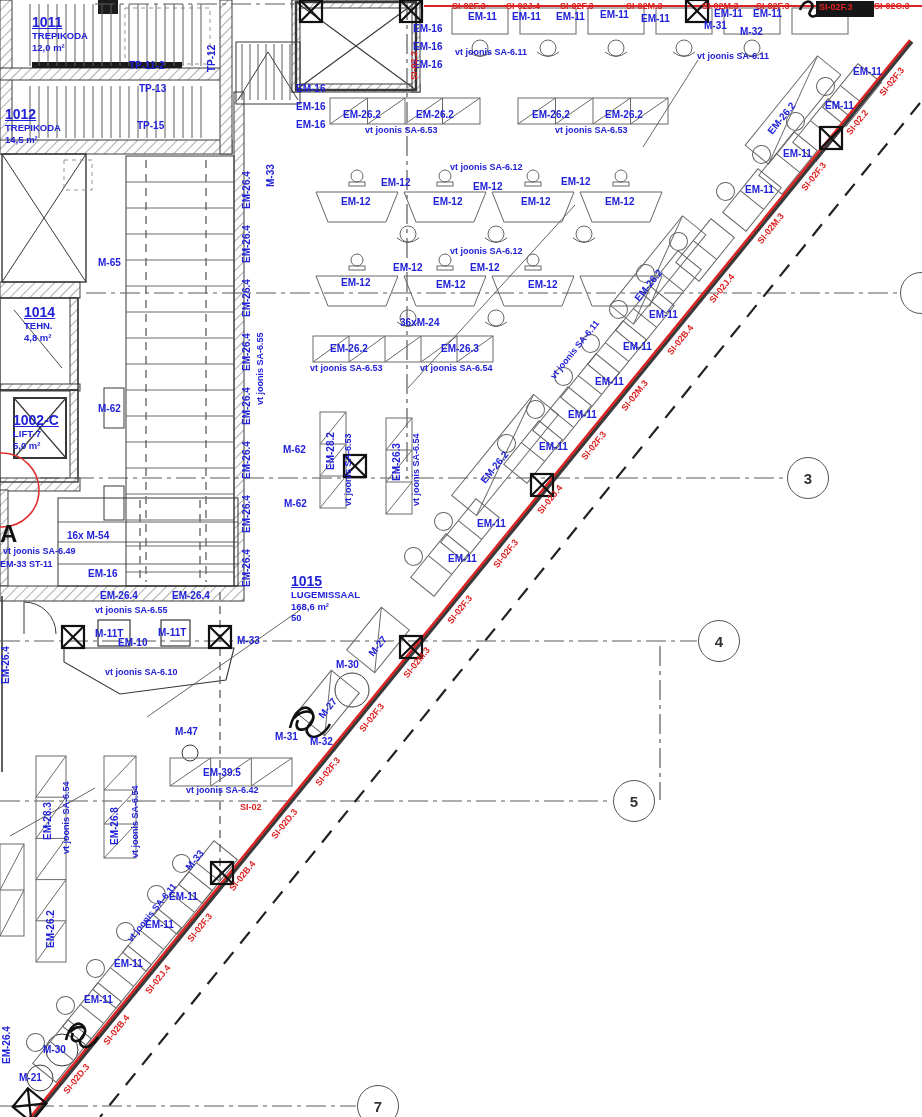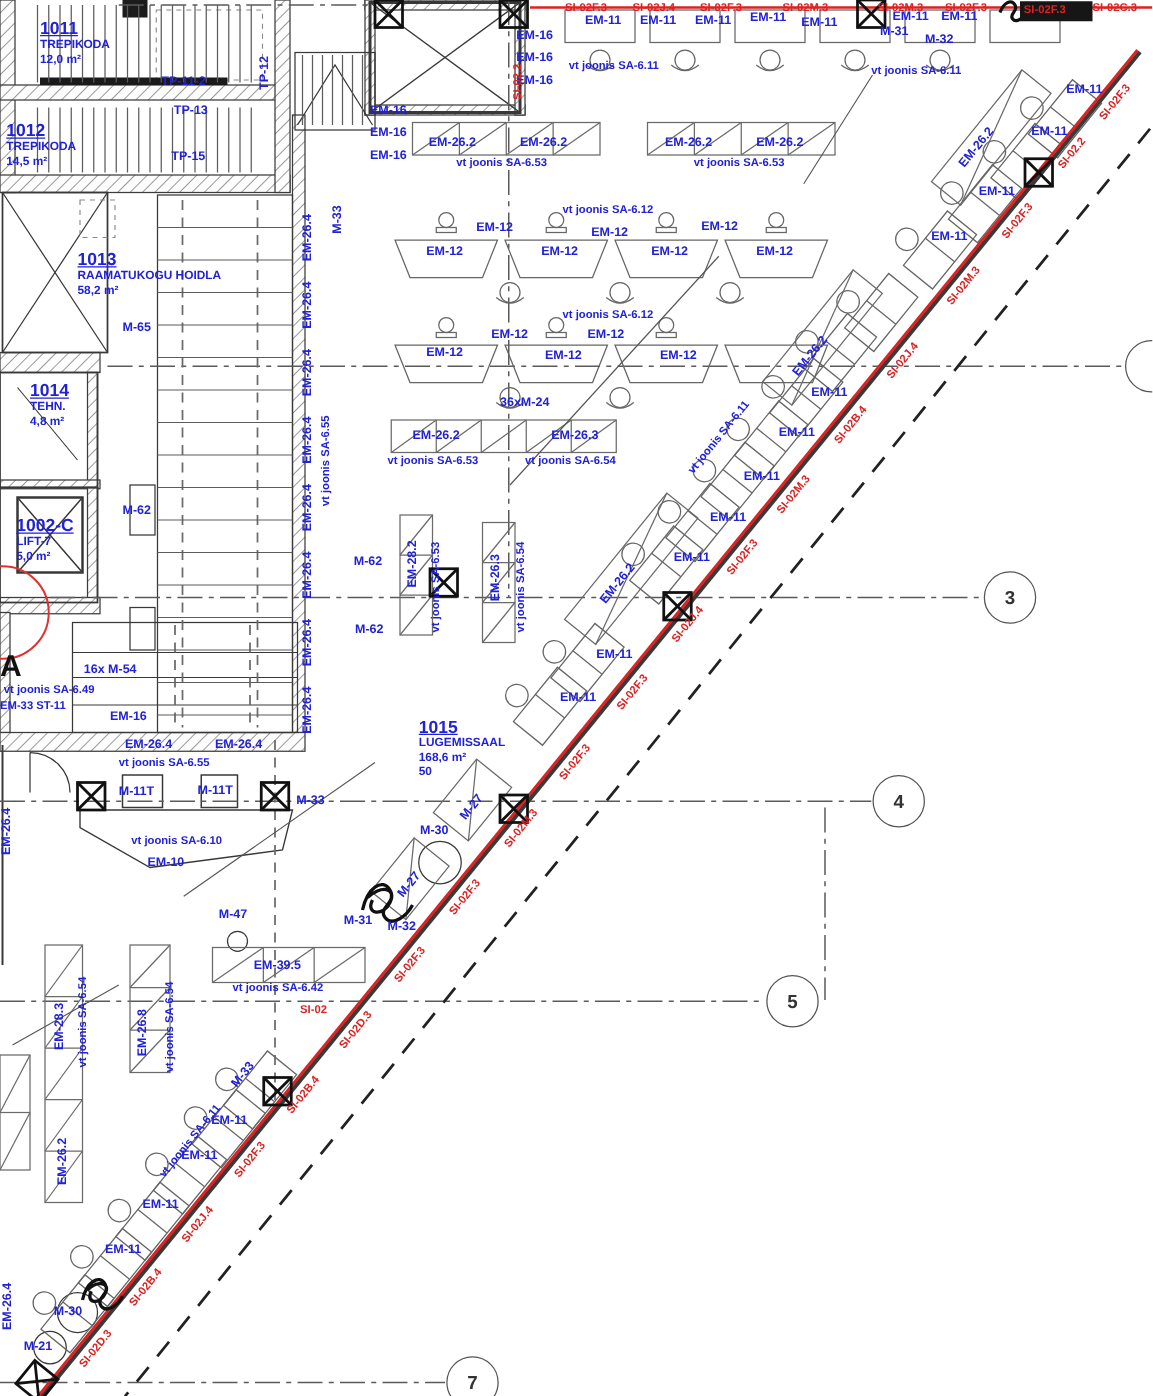--- a/index.html
+++ b/index.html
@@ -516,21 +516,21 @@
     <span class="lbl b" style="left: 67px; top: 531px;">16x M-54</span>
     <span class="lbl b sm" style="left: 3px; top: 547px;">vt joonis SA-6.49</span>
     <span class="lbl b sm" style="left: 0px; top: 560px;">EM-33 ST-11</span>
     <span class="lbl b" style="left: 88px; top: 569px;">EM-16</span>
     <span class="lbl b" style="left: 100px; top: 591px;">EM-26.4</span>
     <span class="lbl b" style="left: 172px; top: 591px;">EM-26.4</span>
     <span class="lbl b sm" style="left: 95px; top: 606px;">vt joonis SA-6.55</span>
     <span class="lbl b" style="left: 95px; top: 629px;">M-11T</span>
     <span class="lbl b" style="left: 158px; top: 628px;">M-11T</span>
     <span class="lbl b" style="left: 237px; top: 636px;">M-33</span>
-    <span class="lbl b" style="left: 118px; top: 686px;">EM-10</span>
+    <span class="lbl b" style="left: 118px; top: 638px;">EM-10</span>
     <span class="lbl b sm" style="left: 105px; top: 668px;">vt joonis SA-6.10</span>
     <span class="lbl b" style="left: 175px; top: 727px;">M-47</span>
     <span class="lbl b" style="left: 203px; top: 768px;">EM-39.5</span>
     <span class="lbl b sm" style="left: 186px; top: 786px;">vt joonis SA-6.42</span>
     <span class="lbl b" style="left: 336px; top: 660px;">M-30</span>
     <span class="lbl b" style="left: 275px; top: 732px;">M-31</span>
     <span class="lbl b" style="left: 310px; top: 737px;">M-32</span>
     <span class="lbl b" style="left: 853px; top: 67px;">EM-11</span>
     <span class="lbl b" style="left: 825px; top: 101px;">EM-11</span>
     <span class="lbl b" style="left: 783px; top: 149px;">EM-11</span>
@@ -610,41 +610,36 @@
     <span class="lbl r sm d" style="left: 186px; top: 938px;">SI-02F.3</span>
     <span class="lbl r sm d" style="left: 144px; top: 990px;">SI-02J.4</span>
     <span class="lbl r sm d" style="left: 102px; top: 1041px;">SI-02B.4</span>
     <span class="lbl r sm d" style="left: 62px; top: 1090px;">SI-02D.3</span>
     <div class="darkbox" style="left: 816px; top: 1px; width: 58px; height: 16px;"></div>
     <div class="room" style="left: 20px; top: 15px; margin-left: 12px;">
       <div class="rid">1011</div>
       <div class="rline">TREPIKODA</div>
       <div class="rline">12,0 m²</div>
     </div>
-    <div class="room" style="left: 5px; top: 97px;">
+    <div class="room" style="left: 5px; top: 107px;">
       <div class="rid">1012</div>
       <div class="rline">TREPIKODA</div>
       <div class="rline">14,5 m²</div>
-    </div>
-    <div class="room" style="left: 62px; top: 200px;">
-      <div class="rid">1013</div>
-      <div class="rline">RAAMATUKOGU HOIDLA</div>
-      <div class="rline">58,2 m²</div>
     </div>
     <div class="room" style="left: 24px; top: 305px;">
       <div class="rid">1014</div>
       <div class="rline">TEHN.</div>
       <div class="rline">4,8 m²</div>
     </div>
     <div class="room" style="left: 13px; top: 413px;">
       <div class="rid">1002-C</div>
       <div class="rline">LIFT-7</div>
       <div class="rline">5,0 m²</div>
     </div>
-    <div class="room" style="left: 291px; top: 574px; margin-left: 44px;">
+    <div class="room" style="left: 291px; top: 574px;">
       <div class="rid">1015</div>
       <div class="rline">LUGEMISSAAL</div>
       <div class="rline">168,6 m²</div>
       <div class="rline">50</div>
     </div>
     <div class="bub" style="left: 787px; top: 457px;">3</div>
     <div class="bub" style="left: 698px; top: 620px;">4</div>
     <div class="bub" style="left: 613px; top: 780px;">5</div>
     <div class="bub" style="left: 357px; top: 1085px;">7</div>
     <div class="bub" style="left: 900px; top: 272px;"></div>

